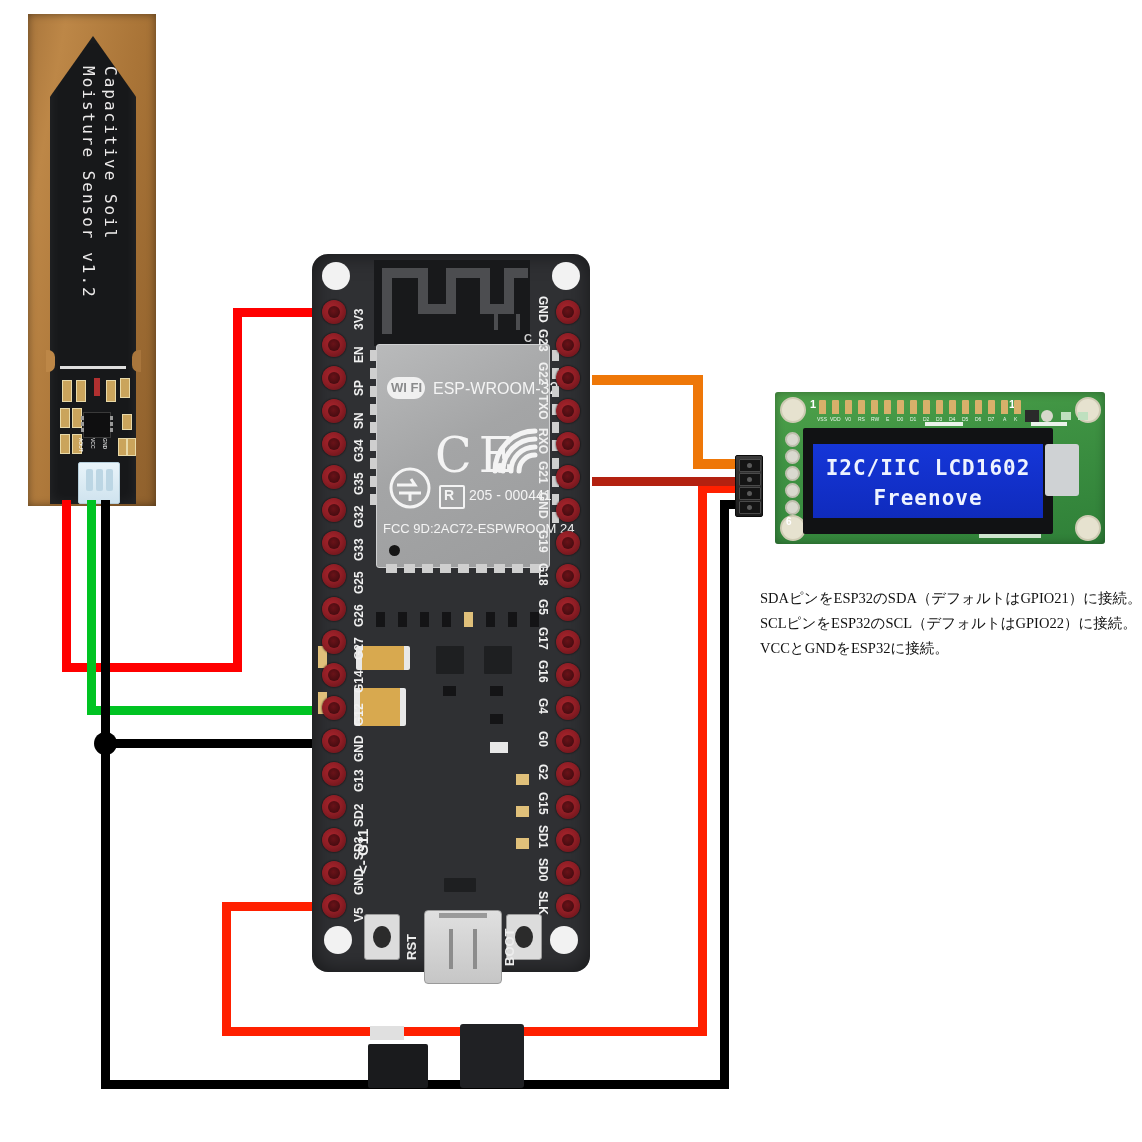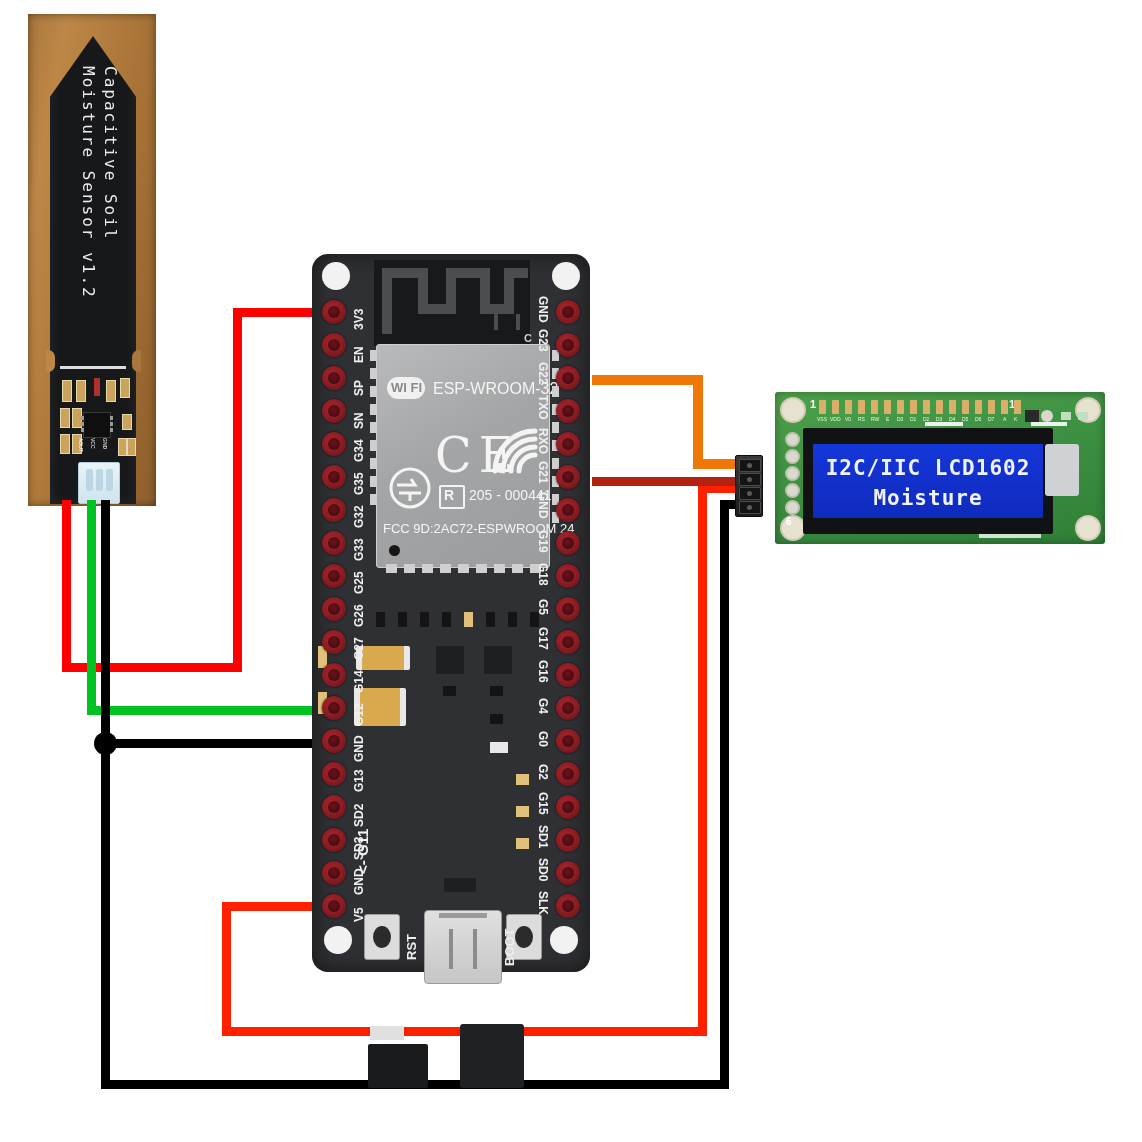--- a/index.html
+++ b/index.html
@@ -538,28 +538,33 @@
       <span class="spad" style="top:17px;"></span>
       <span class="spad" style="top:34px;"></span>
       <span class="spad" style="top:51px;"></span>
       <span class="spad" style="top:68px;"></span>
     </div>
     <div style="position:absolute;left:11px;top:124px;color:#fff;font-size:10px;font-weight:bold;">6</div>
 
     <div class="bezel">
       <div class="screen">
         <div class="lcdline" style="top:12px;font-size:21px;">I2C/IIC LCD1602</div>
-        <div class="lcdline" style="top:42px;font-size:21px;">Moisture</div>
+        <div class="lcdline" style="top:42px;font-size:21px;">Freenove</div>
       </div>
     </div>
 
     <div class="pot"></div>
     <div class="smdg" style="left:250px;top:18px;width:14px;height:12px;"></div>
     <div class="wht" style="left:266px;top:18px;width:12px;height:12px;border-radius:50%;background:#d8d8cc;"></div>
     <div class="wht" style="left:286px;top:20px;width:10px;height:8px;background:#bfe0bf;"></div>
     <div class="wht" style="left:303px;top:20px;width:10px;height:8px;background:#bfe0bf;"></div>
     <div class="wht" style="left:150px;top:30px;width:38px;height:4px;background:#eaf3ea;"></div>
     <div class="wht" style="left:256px;top:30px;width:36px;height:4px;background:#eaf3ea;"></div>
     <div class="wht" style="left:204px;top:142px;width:62px;height:4px;background:#cfe5cf;"></div>
   </div>
 
+  <div id="caption">
+    <div>SDAピンをESP32のSDA（デフォルトはGPIO21）に接続。</div>
+    <div>SCLピンをESP32のSCL（デフォルトはGPIO22）に接続。</div>
+    <div>VCCとGNDをESP32に接続。</div>
+  </div>
 
 </div>
 
 </body></html>

